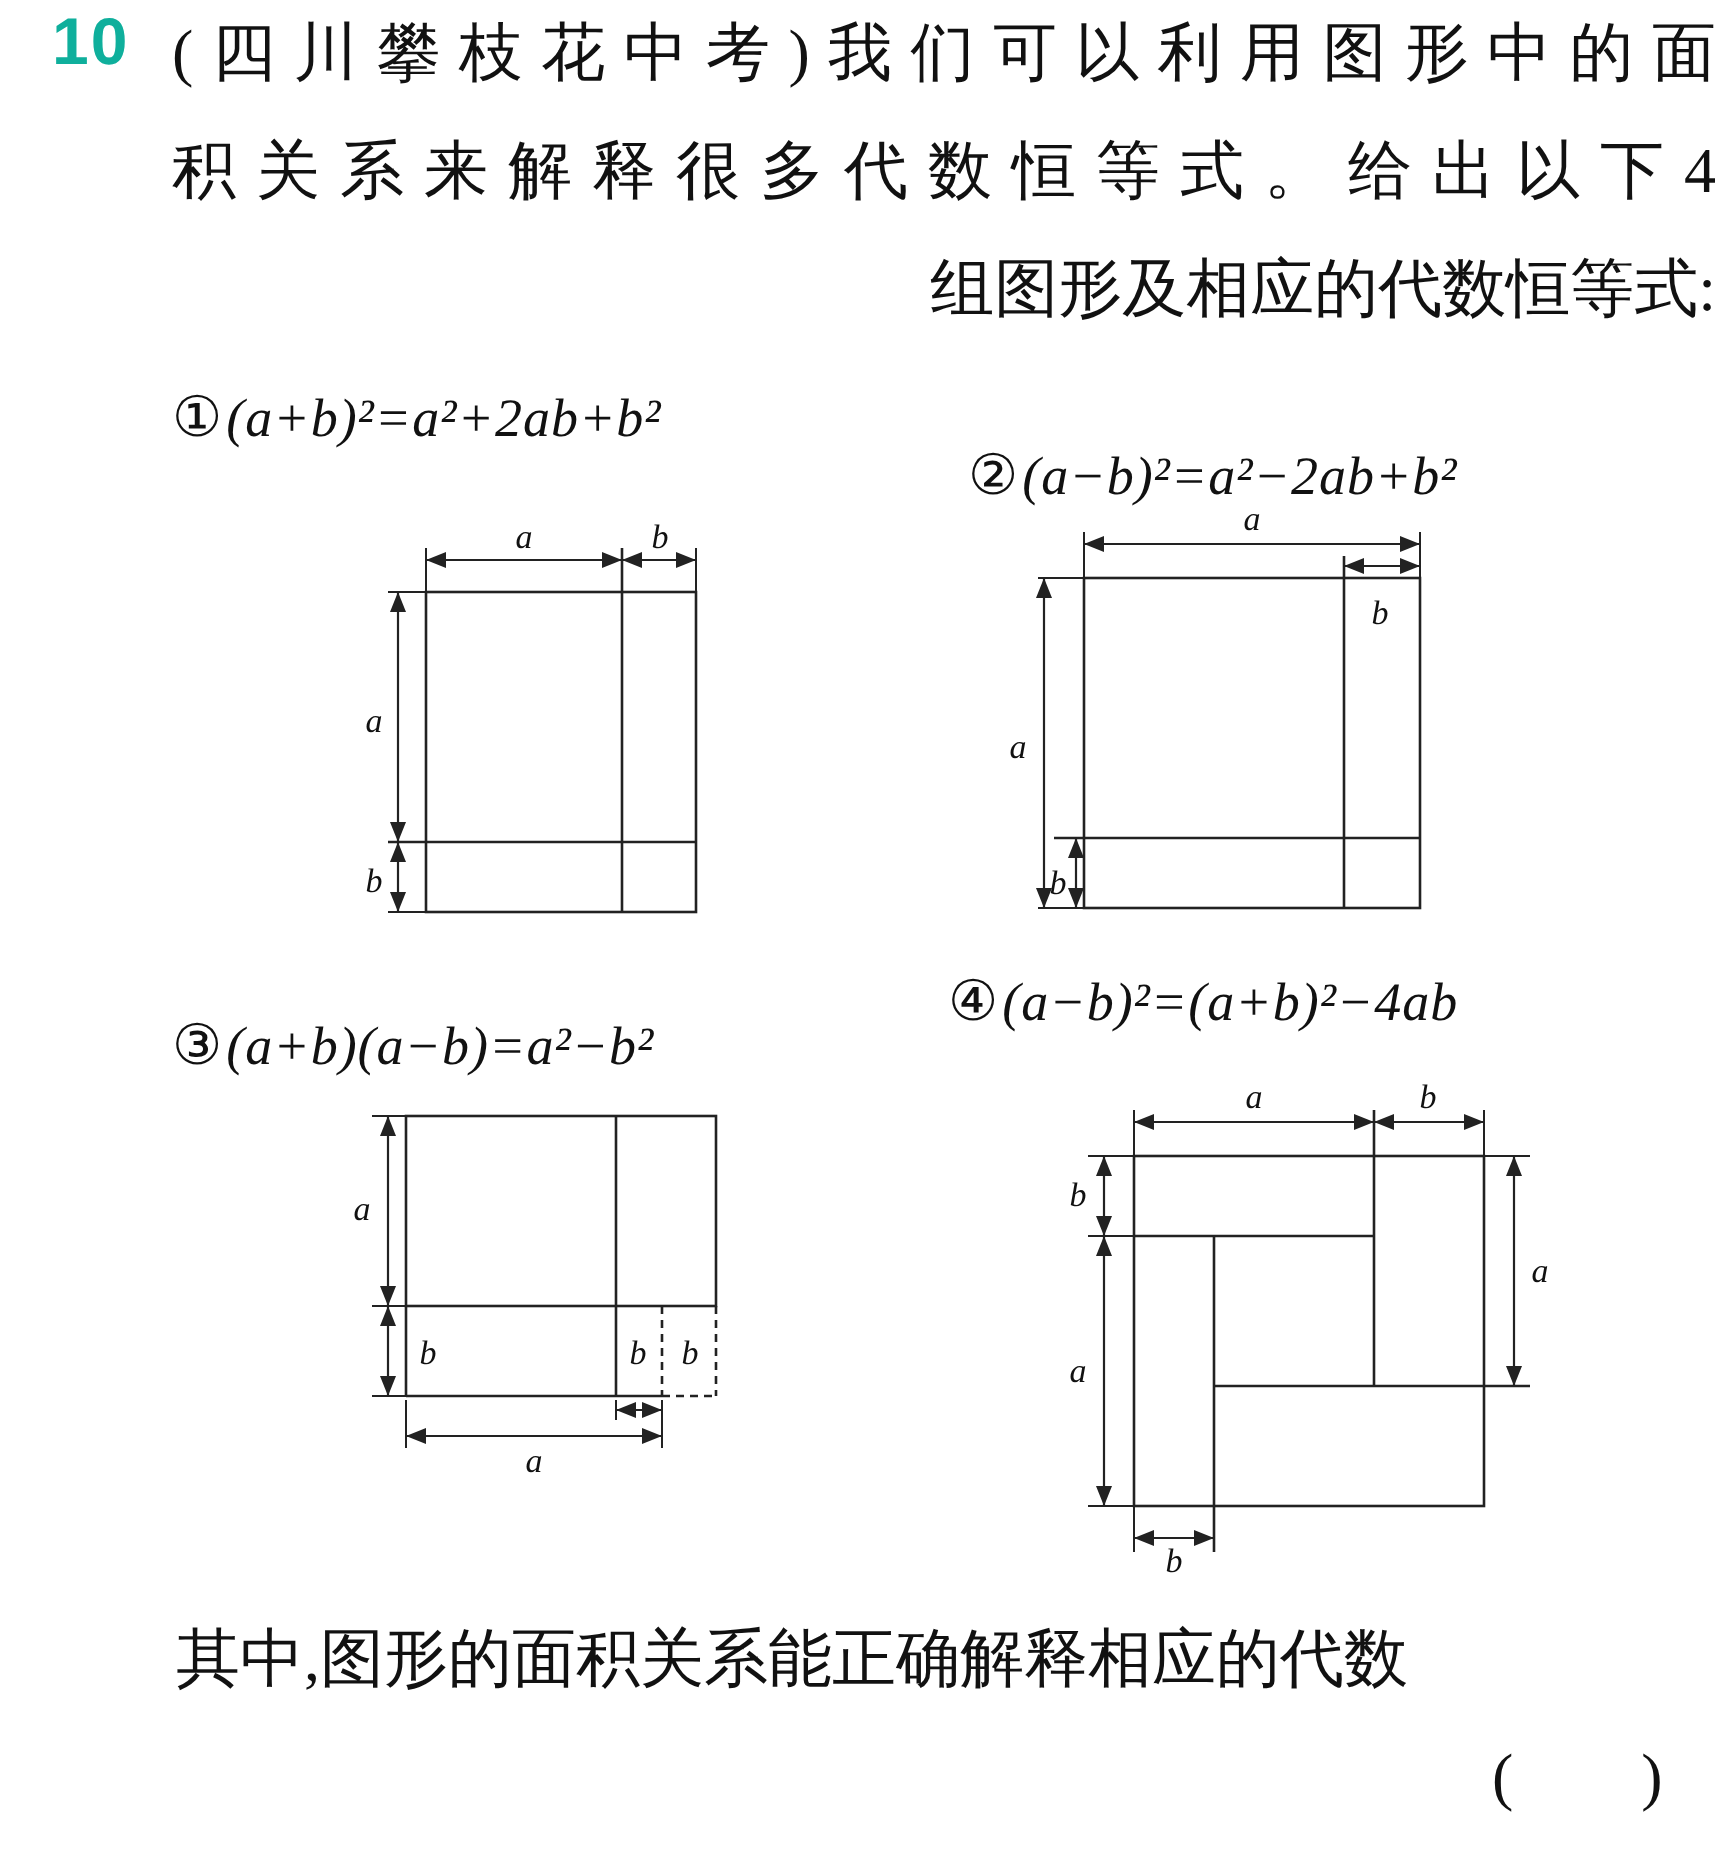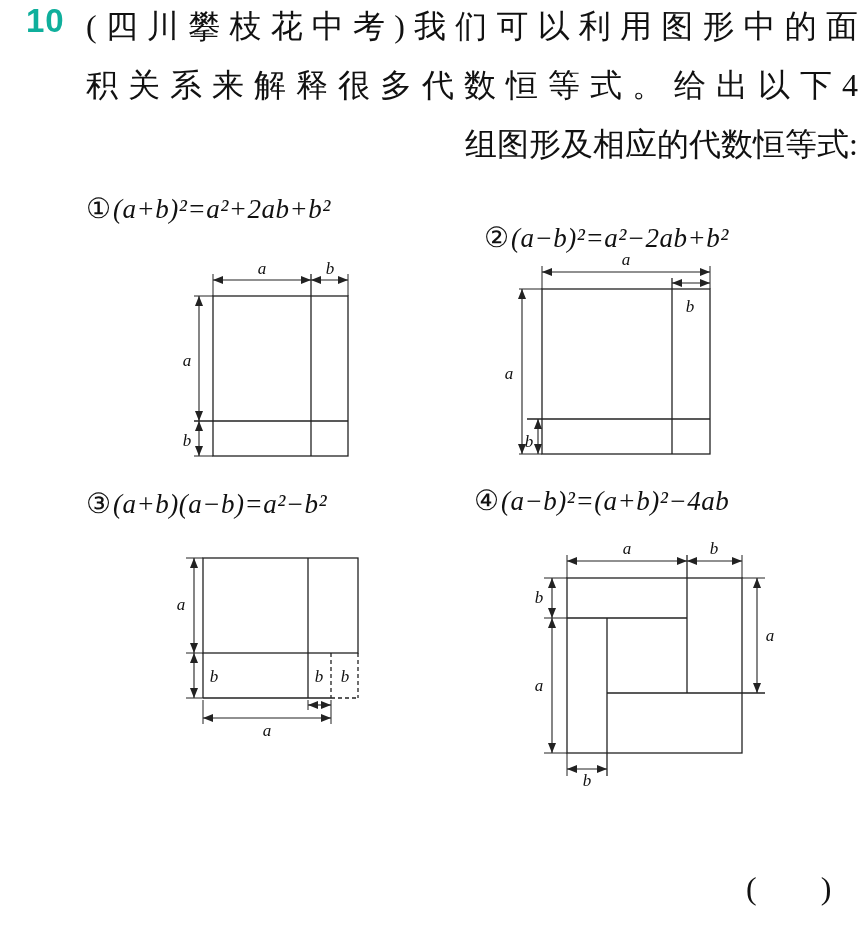--- a/index.html
+++ b/index.html
@@ -108,21 +108,21 @@
       <line x1="180" y1="39" x2="218" y2="39" marker-start="url(#arrB)" marker-end="url(#arrB)"></line>
       <line x1="30" y1="45" x2="30" y2="210" marker-start="url(#arrB)" marker-end="url(#arrB)"></line>
       <line x1="46" y1="175" x2="46" y2="210" marker-start="url(#arrB)" marker-end="url(#arrB)"></line>
     </g>
     <text x="134" y="21">a</text>
     <text x="198" y="68">b</text>
     <text x="17" y="135">a</text>
     <text x="37" y="203">b</text>
   </svg>
 
-  <div class="eq" style="left:86px; top:487px;text-align:center;">
+  <div class="eq" style="left:86px; top:506px;text-align:center;">
     <span class="eq-id">③</span><span class="eq-f">(a+b)(a−b)=a²−b²</span>
   </div>
   <div class="eq" style="left:474px; top:484px;">
     <span class="eq-id">④</span><span class="eq-f">(a−b)²=(a+b)²−4ab</span>
   </div>
 
   <svg class="diagram" style="left:168px; top:548px;" width="205" height="192" viewBox="0 0 205 192">
     <defs>
       <marker id="arrC" viewBox="0 0 10 8" markerWidth="10" markerHeight="8" refX="10" refY="4" orient="auto-start-reverse" markerUnits="userSpaceOnUse">
         <path d="M0,0 L10,4 L0,8 z"></path>
@@ -190,17 +190,18 @@
     </g>
     <text x="115" y="26">a</text>
     <text x="202" y="26">b</text>
     <text x="27" y="75">b</text>
     <text x="27" y="163">a</text>
     <text x="258" y="113">a</text>
     <text x="75" y="258">b</text>
   </svg>
 
   <div class="closing">
+    <div>其中,图形的面积关系能正确解释相应的代数</div>
   </div>
 
   <span class="answer-blank">(　　)</span>
 
 </div>
 
 </body></html>

